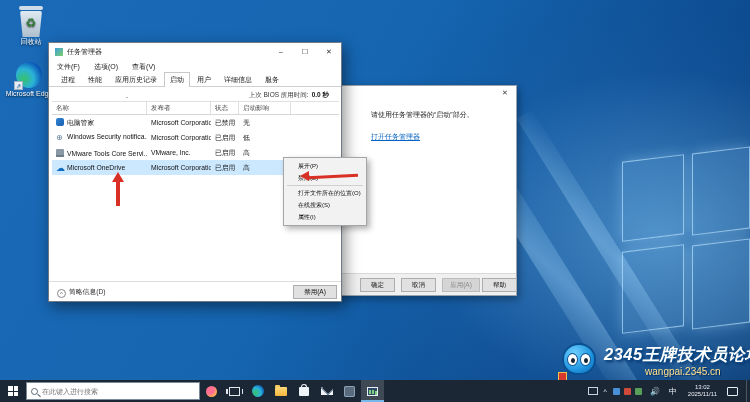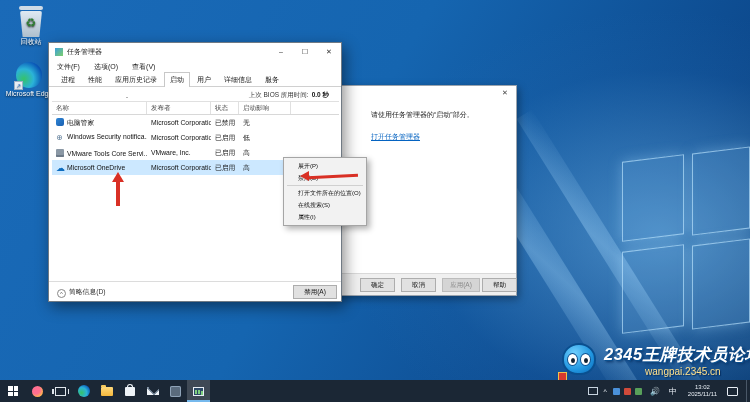--- a/index.html
+++ b/index.html
@@ -278,20 +278,24 @@
 
 <div id="taskbar" class="abs">
   <div class="tb-start">
     <div class="win-logo">
         <i></i>
         <i></i>
         <i></i>
         <i></i>
       </div>
   </div>
+  <div class="tb-search">
+    <div class="mag"></div>
+    <input placeholder="在此键入进行搜索" style="">
+  </div>
   <div class="tb-icons">
     <div class="tb-ic">
         <div class="ic-news"></div>
       </div>
     <div class="tb-ic">
         <div class="ic-taskview"></div>
       </div>
     <div class="tb-ic">
         <div class="ic-edge"></div>
       </div>

